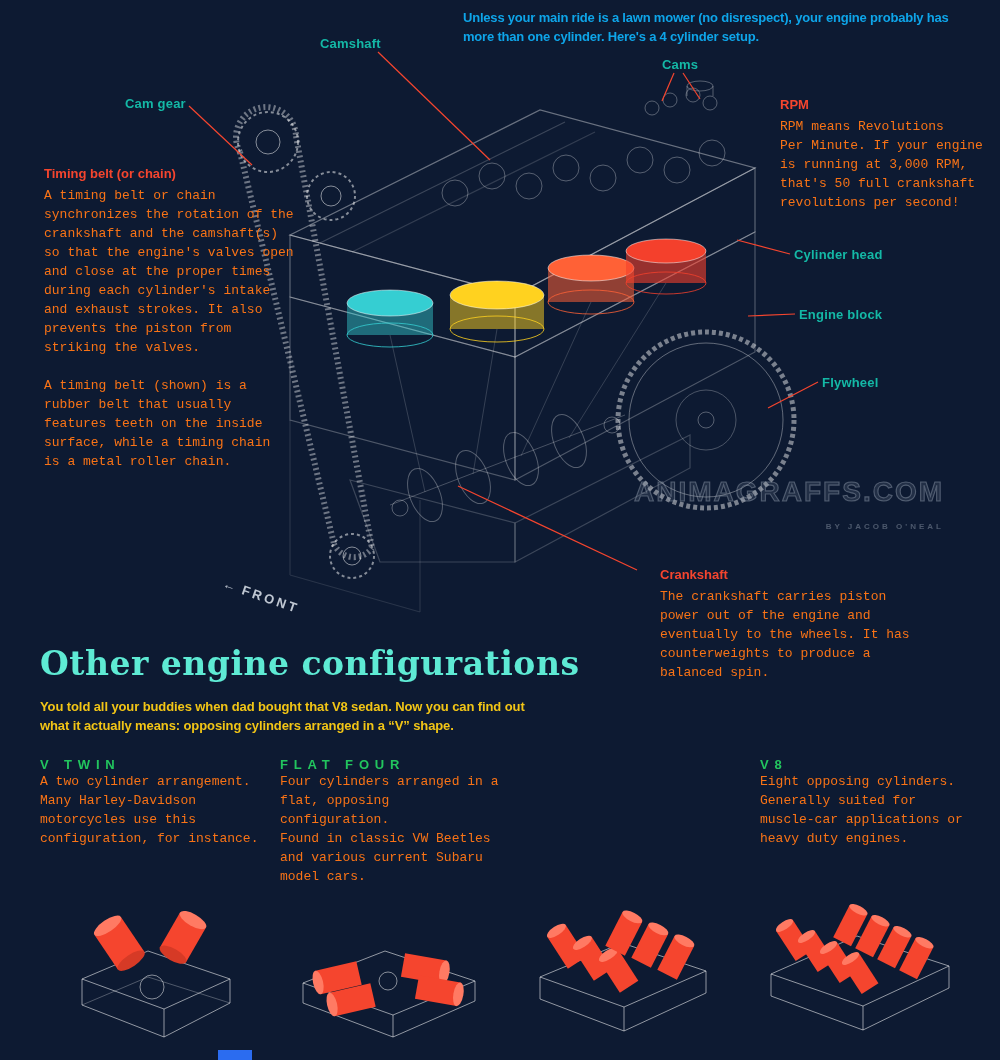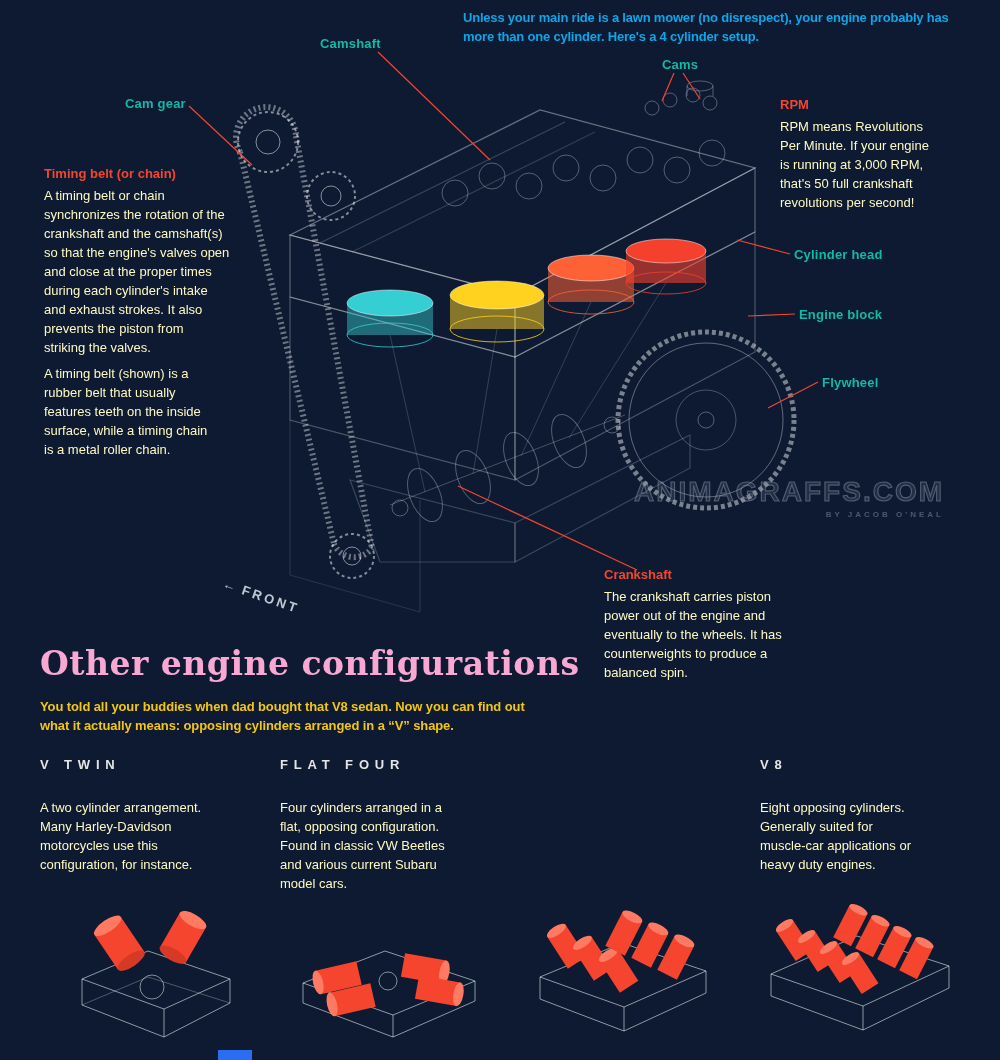--- a/index.html
+++ b/index.html
@@ -8,66 +8,67 @@
     position:relative; width:1000px; height:1060px;
     background:#0d1a32; overflow:hidden;
     font-family:"Liberation Sans", sans-serif;
   }
   .engine-svg { position:absolute; left:0; top:0; }
   .callout {
     position:absolute; color:#14b8a6; font-weight:bold;
     font-size:13px; letter-spacing:.2px; white-space:nowrap;
   }
   .body-text {
-    color:#fef9c3; font-size:13px; line-height:19px;
+    color:#f97316; font-size:13px; line-height:19px;
     white-space:pre-line;
+    font-family:Liberation Mono, monospace;
   }
   .note-block { position:absolute; }
   .note-title { color:#f5452e; font-weight:bold; font-size:13px; margin-bottom:5px; }
-  .para2 { margin-top:7px; }
+  .para2 { margin-top:19px; }
   .intro {
     position:absolute; left:463px; top:8px; width:560px;
     color:#0ea5e9; font-weight:bold; font-size:13px; line-height:19px;
     letter-spacing:-0.2px; white-space:pre-line;
   }
   .front-label {
     position:absolute; left:226px; top:576px;
     transform:rotate(19deg); transform-origin:left top;
     color:rgba(224,232,240,0.85); font-size:13px; font-weight:bold;
     letter-spacing:3px; white-space:nowrap;
   }
   .front-label .arrow { margin-right:7px; letter-spacing:0; }
   .watermark {
     position:absolute; left:632px; top:476px; width:312px; text-align:right;
     font-weight:bold; font-size:28px; letter-spacing:2px;
     color:rgba(150,162,178,0.16);
     -webkit-text-stroke:1.1px rgba(150,162,178,0.45);
     white-space:nowrap;
   }
   .watermark-sub {
-    display:block; font-size:8px; letter-spacing:3px; margin-top:2px;
+    display:block; font-size:8px; letter-spacing:3px; margin-top:14px;
     color:rgba(150,162,178,0.45); -webkit-text-stroke:0;
     font-weight:bold;
   }
   .section-title {
     position:absolute; left:40px; top:644px;
     font-family:"DejaVu Serif", serif; font-weight:bold;
-    font-size:33px; color:#f9a8d4; letter-spacing:.5px;
+    font-size:33px; color:#5eead4; letter-spacing:.5px;
   }
   .section-sub {
     position:absolute; left:40px; top:697px;
     color:#f2c516; font-weight:bold; font-size:13px; line-height:19px;
     letter-spacing:-0.1px; white-space:pre-line;
   }
   .col { position:absolute; top:757px; width:225px; }
   .col-heading {
-    color:#e5e5e5; font-weight:bold; font-size:13px; letter-spacing:.45em;
+    color:#22c55e; font-weight:bold; font-size:13px; letter-spacing:.45em;
     white-space:nowrap;
   }
-  .col-body { margin-top:26px; }
+  .col-body { }
   .illo { position:absolute; }
   .bottom-strip {
     position:absolute; left:218px; top:1050px; width:34px; height:10px;
     background:#2b6cf0;
   }
 </style>
 </head>
 <body>
 
 <div class="page">
@@ -203,21 +204,21 @@
 and exhaust strokes. It also
 prevents the piston from
 striking the valves.</div>
     <div class="body-text para2">A timing belt (shown) is a
 rubber belt that usually
 features teeth on the inside
 surface, while a timing chain
 is a metal roller chain.</div>
   </div>
 
-  <div class="note-block" style="left:604px;top:567px">
+  <div class="note-block" style="left:660px;top:567px">
     <div class="note-title">Crankshaft</div>
     <div class="body-text">The crankshaft carries piston
 power out of the engine and
 eventually to the wheels. It has
 counterweights to produce a
 balanced spin.</div>
   </div>
 
   <div class="front-label">
     <span class="arrow">←</span><span>FRONT</span>

